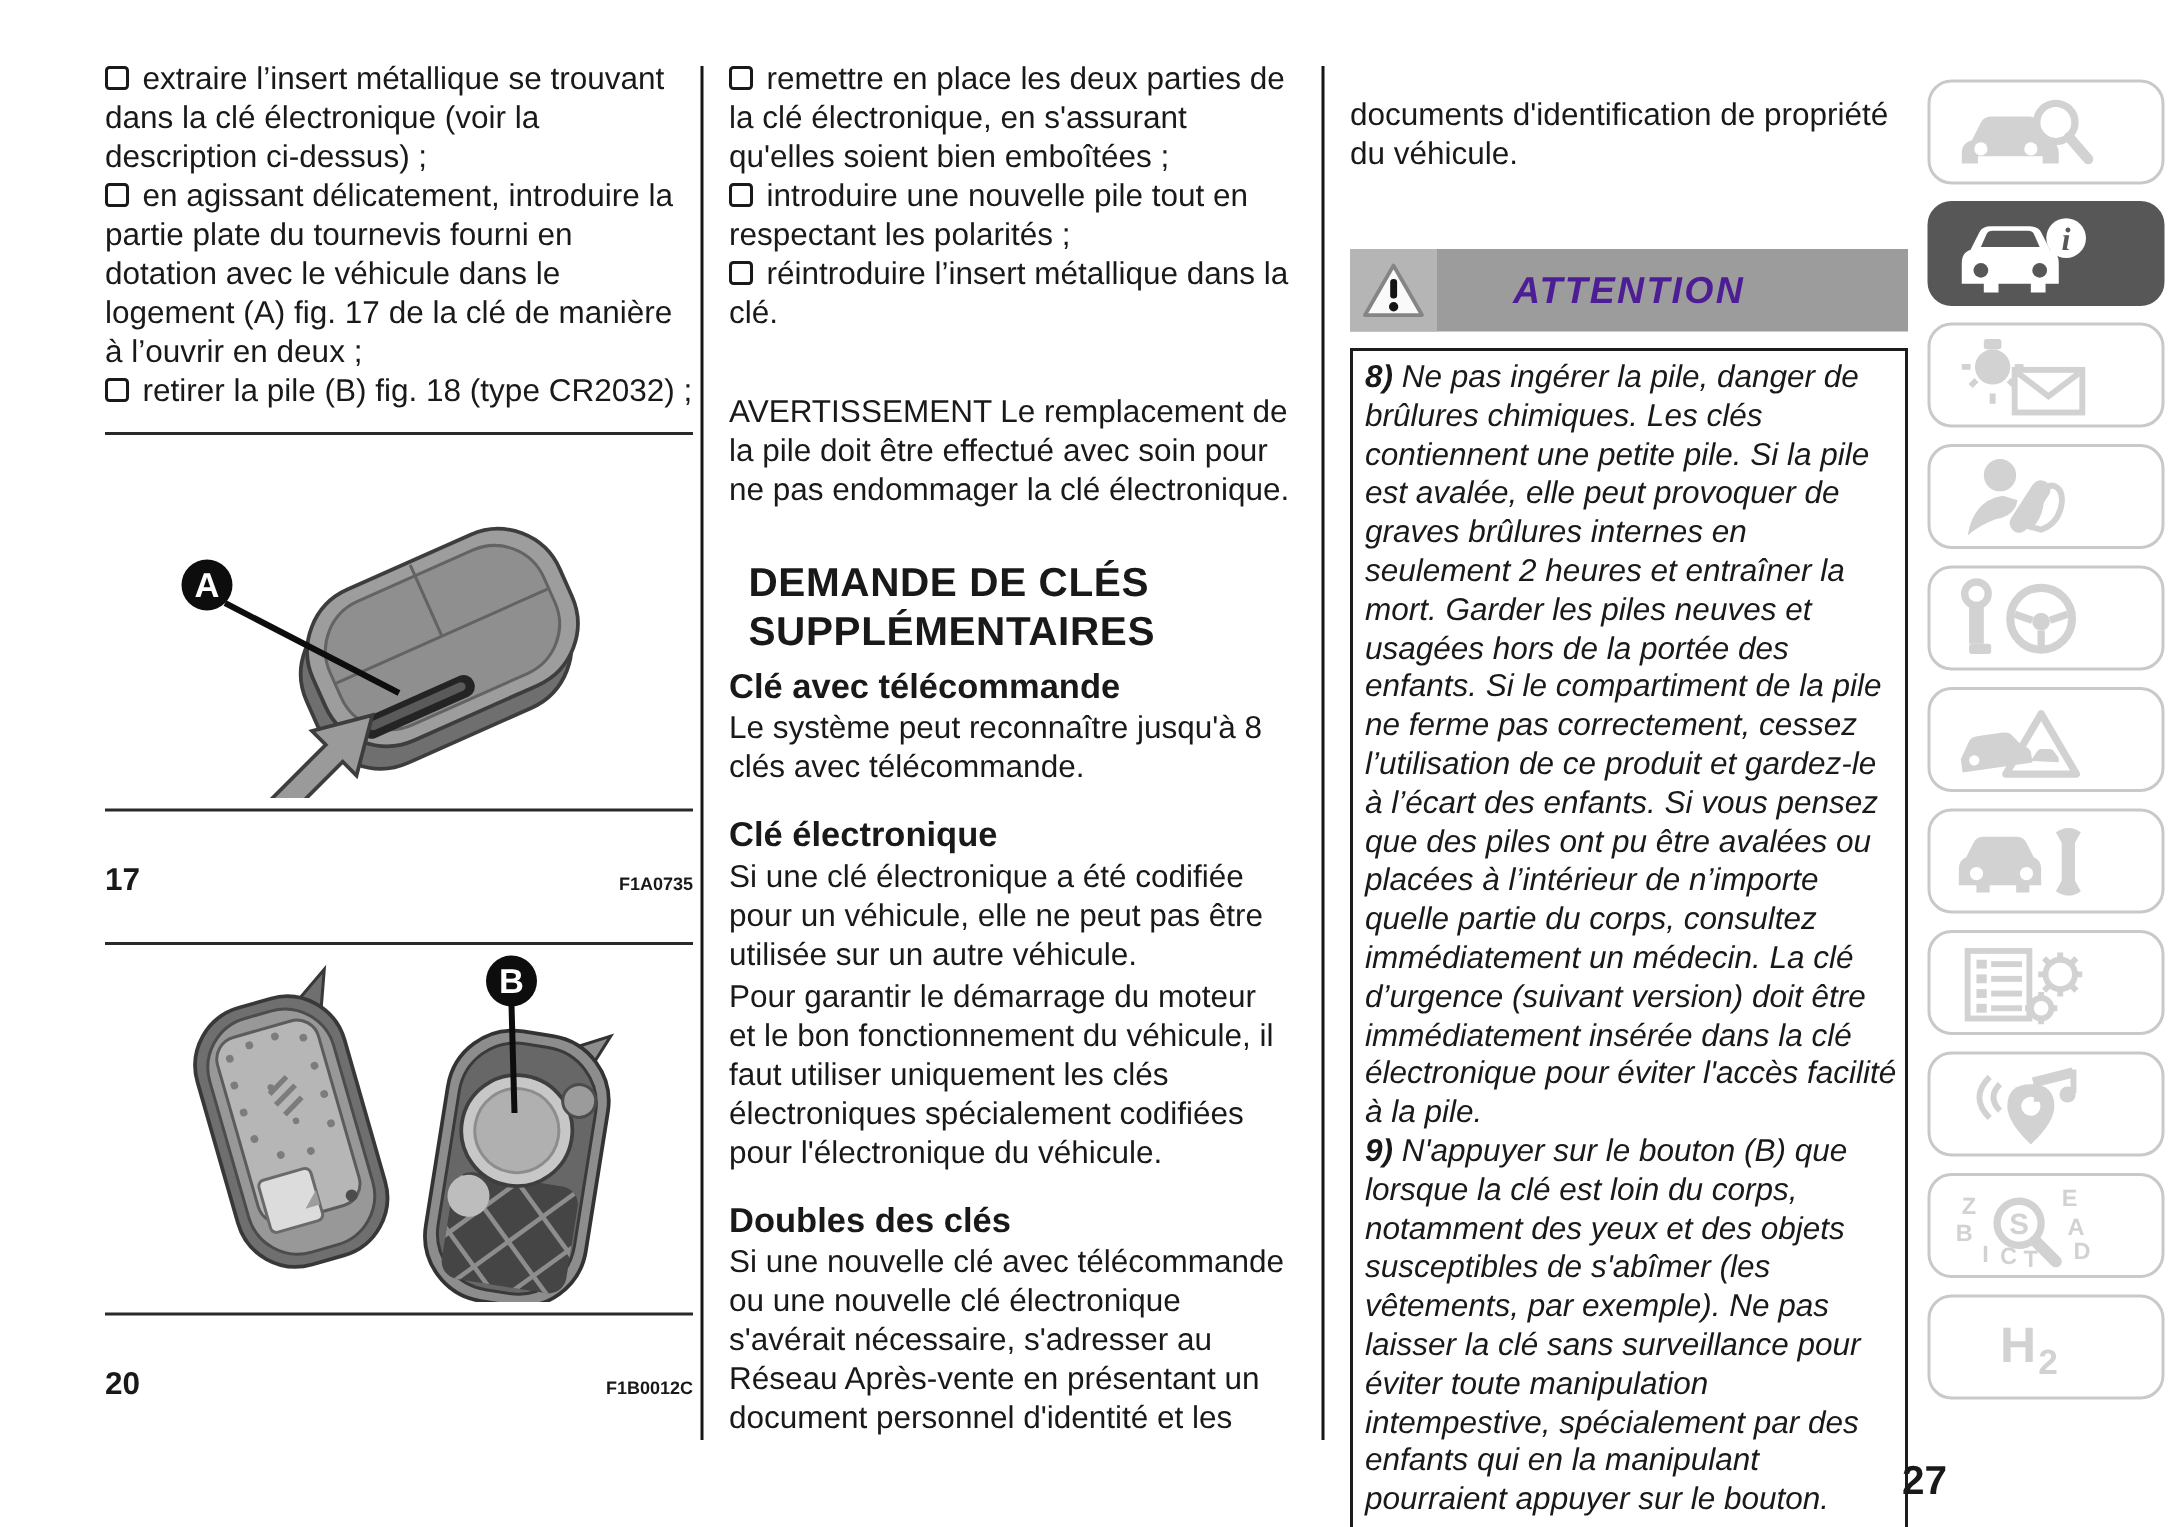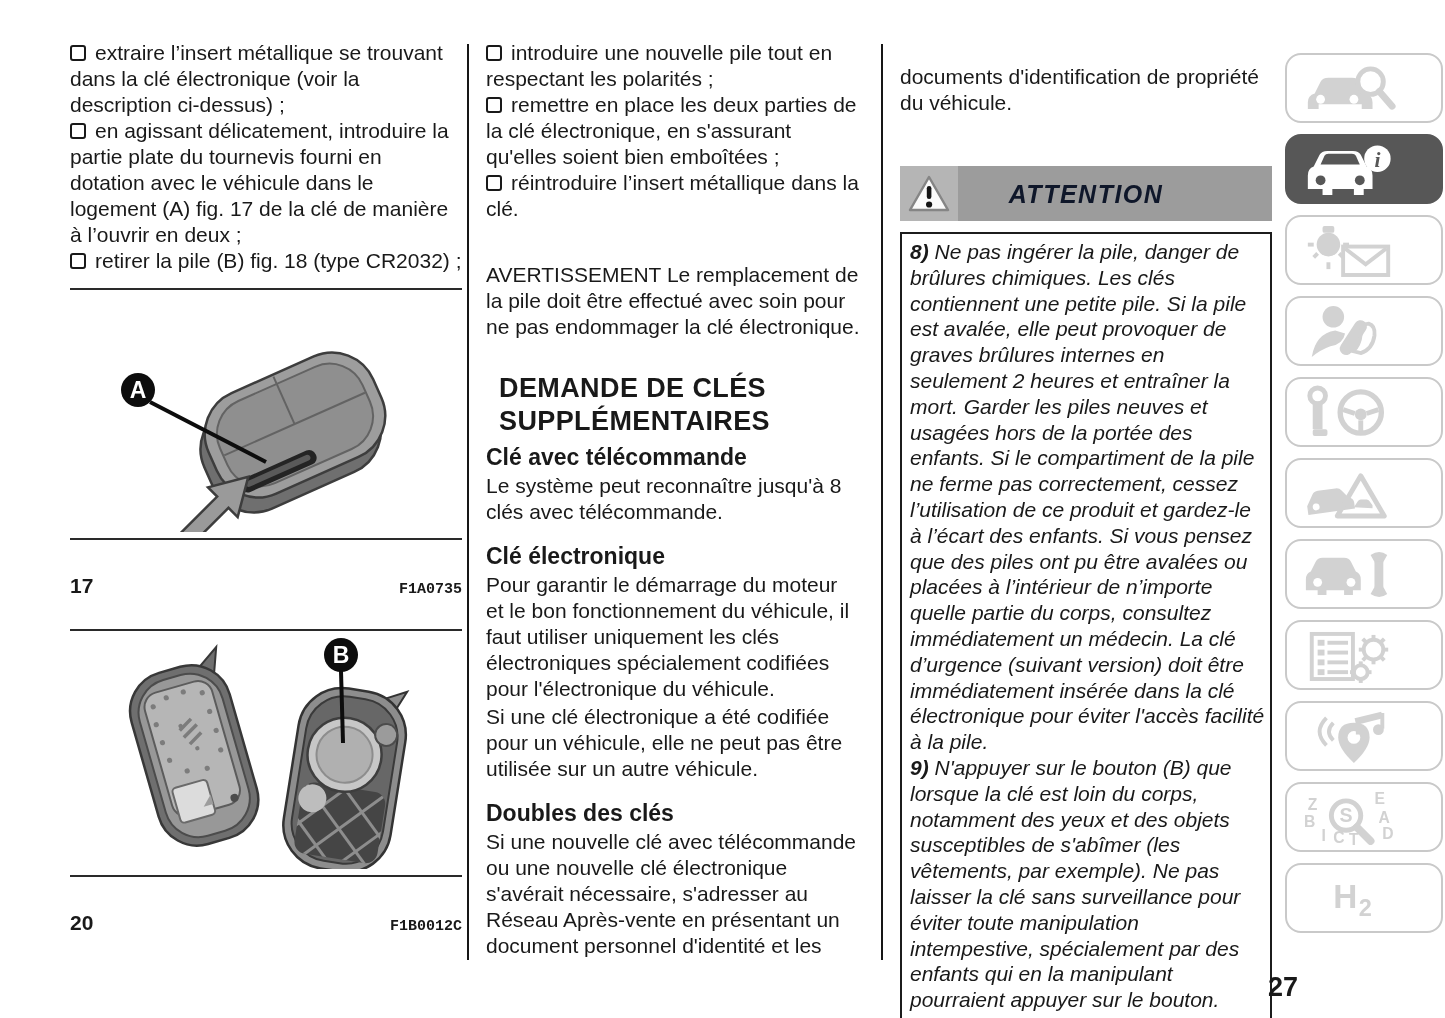--- a/index.html
+++ b/index.html
@@ -15,33 +15,33 @@
   .sq{display:inline-block;width:12px;height:12px;border:2.6px solid #191919;border-radius:3px;margin-right:9px;transform:translateY(1px);}
   .vdiv{position:absolute;top:44px;width:2px;height:916px;background:#161616;}
   .vd1{left:467px;}
   .vd2{left:881px;}
 
   .figure{margin-top:14px;}
   .fig18{margin-top:26px;}
   .figrule{border-top:2px solid #2a2a2a;height:0;}
   .figcap{display:flex;justify-content:space-between;align-items:baseline;padding-top:5px;margin-top:28px;}
   .fignum{font-weight:bold;font-size:21px;}
-  .figcode{font-weight:bold;font-size:15px;font-family:Liberation Mono, monospace;}
+  .figcode{font-weight:bold;font-size:12px;}
 
   .avert{margin-top:40px;}
   .h1{margin-top:32px;font-size:27px;line-height:33px;font-weight:bold;letter-spacing:.4px;margin-left:13px;}
   .h3{margin-top:18px;font-size:23px;line-height:27px;font-weight:bold;}
   .h3.first{margin-top:6px;}
   .col2 .body{margin-top:2px;}
   .gap8{margin-top:8px;}
 
   .attention-bar{margin-top:50px;height:55px;background:#9c9c9c;position:relative;}
   .attention-tri{position:absolute;left:0;top:0;width:58px;height:55px;background:#b5b5b5;display:flex;align-items:center;justify-content:center;}
   .attention-title{position:absolute;left:0;right:0;top:0;height:55px;display:flex;align-items:center;justify-content:center;
-    color:#0f172a;font-weight:bold;font-style:italic;font-size:25px;letter-spacing:1.5px;}
+    color:#4c1d95;font-weight:bold;font-style:italic;font-size:25px;letter-spacing:1.5px;}
   .warnbox{margin-top:11px;border:2px solid #1c1c1c;padding:5px 4px 8px 8px;font-style:italic;line-height:25.8px;}
   .warnbox .num{font-weight:bold;}
 
   .sidebar{position:absolute;left:1285px;top:53px;width:158px;display:flex;flex-direction:column;gap:11px;}
   .tile{height:70px;box-sizing:border-box;border:2px solid #c9c9c9;border-radius:16px;background:#fff;color:#d2d2d2;
     display:flex;align-items:center;padding-left:13px;}
   .tile.active{background:#575757;border-color:#575757;color:#ffffff;}
   .tile svg{flex:0 0 auto;}
 
   .pagenum{position:absolute;left:1268px;top:972px;font-size:27px;font-weight:bold;}
@@ -150,34 +150,34 @@
       <div class="figcap">
         <span class="fignum">20</span>
         <span class="figcode">F1B0012C</span>
       </div>
     </div>
   </div>
 
   <div class="vdiv vd1"></div>
 
   <div class="col col2">
+    <p><span class="sq"></span><span>remettre en place les deux parties de la clé électronique, en s'assurant qu'elles soient bien emboîtées ;</span></p>
     <p><span class="sq"></span><span>introduire une nouvelle pile tout en respectant les polarités ;</span></p>
-    <p><span class="sq"></span><span>remettre en place les deux parties de la clé électronique, en s'assurant qu'elles soient bien emboîtées ;</span></p>
     <p><span class="sq"></span><span>réintroduire l’insert métallique dans la clé.</span></p>
 
     <p class="avert">AVERTISSEMENT Le remplacement de la pile doit être effectué avec soin pour ne pas endommager la clé électronique.</p>
 
     <div class="h1">DEMANDE DE CLÉS SUPPLÉMENTAIRES</div>
 
     <div class="h3 first">Clé avec télécommande</div>
     <p class="body">Le système peut reconnaître jusqu'à 8 clés avec télécommande.</p>
 
     <div class="h3">Clé électronique</div>
+    <p class="body gap8">Si une clé électronique a été codifiée pour un véhicule, elle ne peut pas être utilisée sur un autre véhicule.</p>
     <p class="body">Pour garantir le démarrage du moteur et le bon fonctionnement du véhicule, il faut utiliser uniquement les clés électroniques spécialement codifiées pour l'électronique du véhicule.</p>
-    <p class="body gap8">Si une clé électronique a été codifiée pour un véhicule, elle ne peut pas être utilisée sur un autre véhicule.</p>
 
     <div class="h3">Doubles des clés</div>
     <p class="body">Si une nouvelle clé avec télécommande ou une nouvelle clé électronique s'avérait nécessaire, s'adresser au Réseau Après-vente en présentant un document personnel d'identité et les</p>
   </div>
 
   <div class="vdiv vd2"></div>
 
   <div class="col col3">
     <p>documents d'identification de propriété du véhicule.</p>
 

